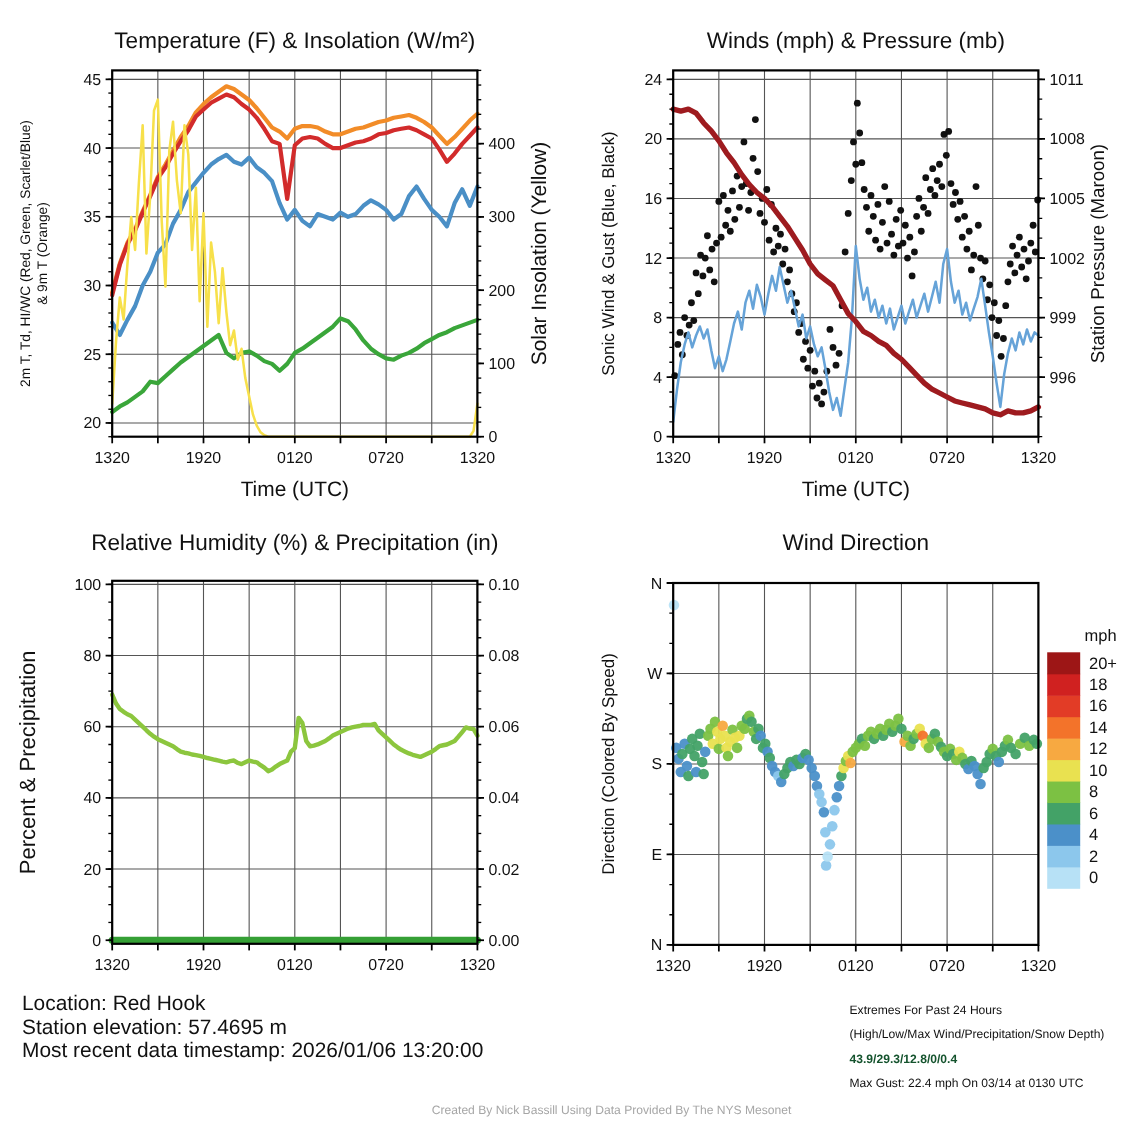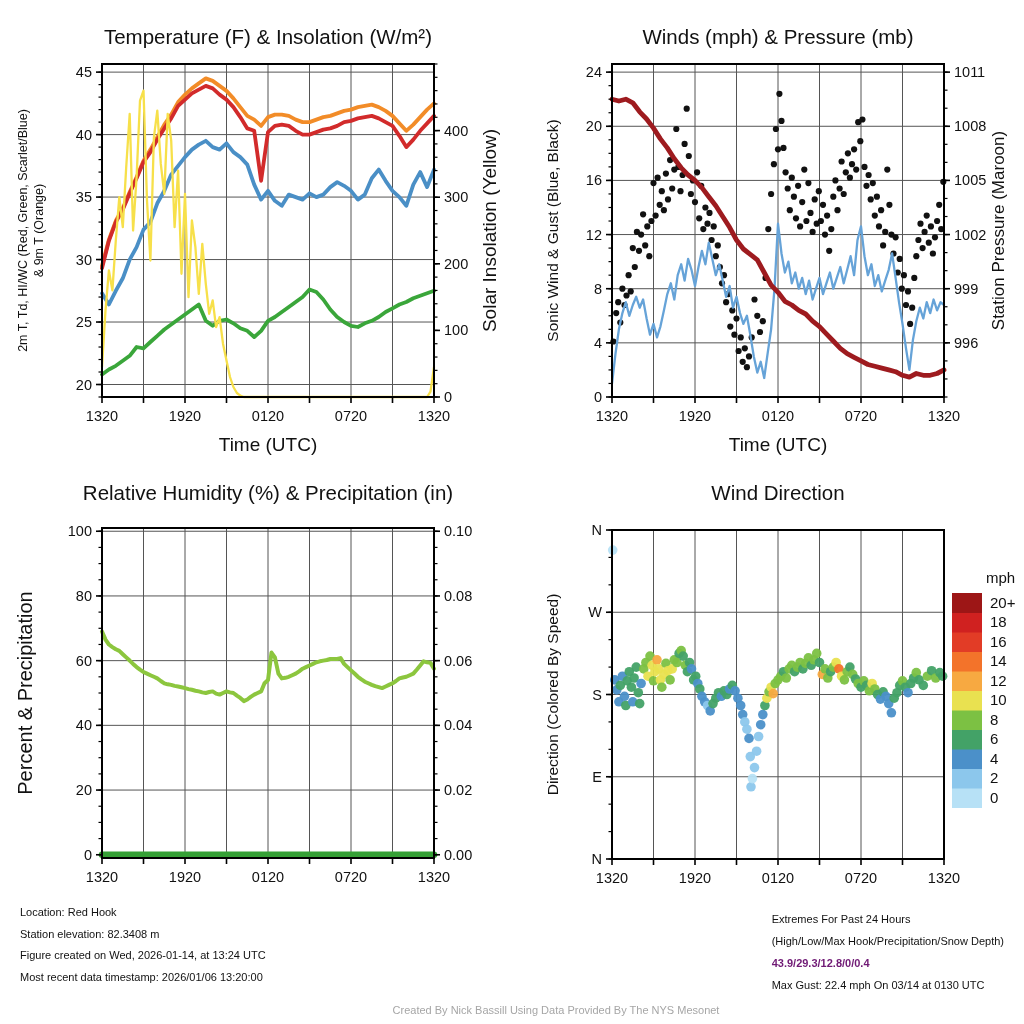--- a/index.html
+++ b/index.html
@@ -3,21 +3,21 @@
 <meta charset="utf-8">
 <style>
   html,body{margin:0;padding:0;background:#fff;}
   body{font-family:"Liberation Sans","DejaVu Sans",sans-serif;color:#111;}
   .page{position:relative;width:1024px;height:1024px;background:#fff;overflow:hidden;}
   .chart{position:absolute;width:512px;height:464px;}
   #chart-temp{left:0;top:0;}
   #chart-wind{left:512px;top:0;}
   #chart-rh{left:0;top:464px;}
   #chart-dir{left:512px;top:464px;}
-  .footer-left{position:absolute;left:20px;top:902px;font-size:11px;line-height:21.5px;}
+  .footer-left{position:absolute;left:20px;top:902px;font-size:19px;line-height:21.5px;}
   .footer-right{position:absolute;right:20px;top:908px;font-size:11px;line-height:22px;}
   .extremes-values{font-weight:bold;}
   .credit{position:absolute;left:0;top:1004px;width:1024px;text-align:center;color:#a6a6a6;font-size:11px;margin-left:44px;}
   svg text{fill:#111;}
 </style>
 </head>
 <body>
 
 <div class="page">
   <div class="chart" id="chart-temp"><svg width="512" height="464" viewBox="0 0 512 464">
@@ -741,26 +741,25 @@
           <text x="478" y="280.25" font-size="15" text-anchor="start">6</text>
           <text x="478" y="299.75" font-size="15" text-anchor="start">4</text>
           <text x="478" y="319.25" font-size="15" text-anchor="start">2</text>
           <text x="478" y="338.75" font-size="15" text-anchor="start">0</text>
           <text x="474" y="119" font-size="15" text-anchor="start">mph</text>
         </g>
       </svg></div>
 
   <div class="footer-left">
     <div>Location: Red Hook</div>
-    <div>Station elevation: 82.3408 m</div>
-    <div>Figure created on Wed, 2026-01-14, at 13:24 UTC</div>
+    <div>Station elevation: 57.4695 m</div>
     <div>Most recent data timestamp: 2026/01/06 13:20:00</div>
   </div>
 
   <div class="footer-right">
     <div>Extremes For Past 24 Hours</div>
-    <div>(High/Low/Max Hook/Precipitation/Snow Depth)</div>
-    <div class="extremes-values" style="color: #701a75;">43.9/29.3/12.8/0/0.4</div>
+    <div>(High/Low/Max Wind/Precipitation/Snow Depth)</div>
+    <div class="extremes-values" style="color: #14532d;">43.9/29.3/12.8/0/0.4</div>
     <div>Max Gust: 22.4 mph On 03/14 at 0130 UTC</div>
   </div>
 
   <div class="credit">Created By Nick Bassill Using Data Provided By The NYS Mesonet</div>
 </div>
 
 </body></html>

